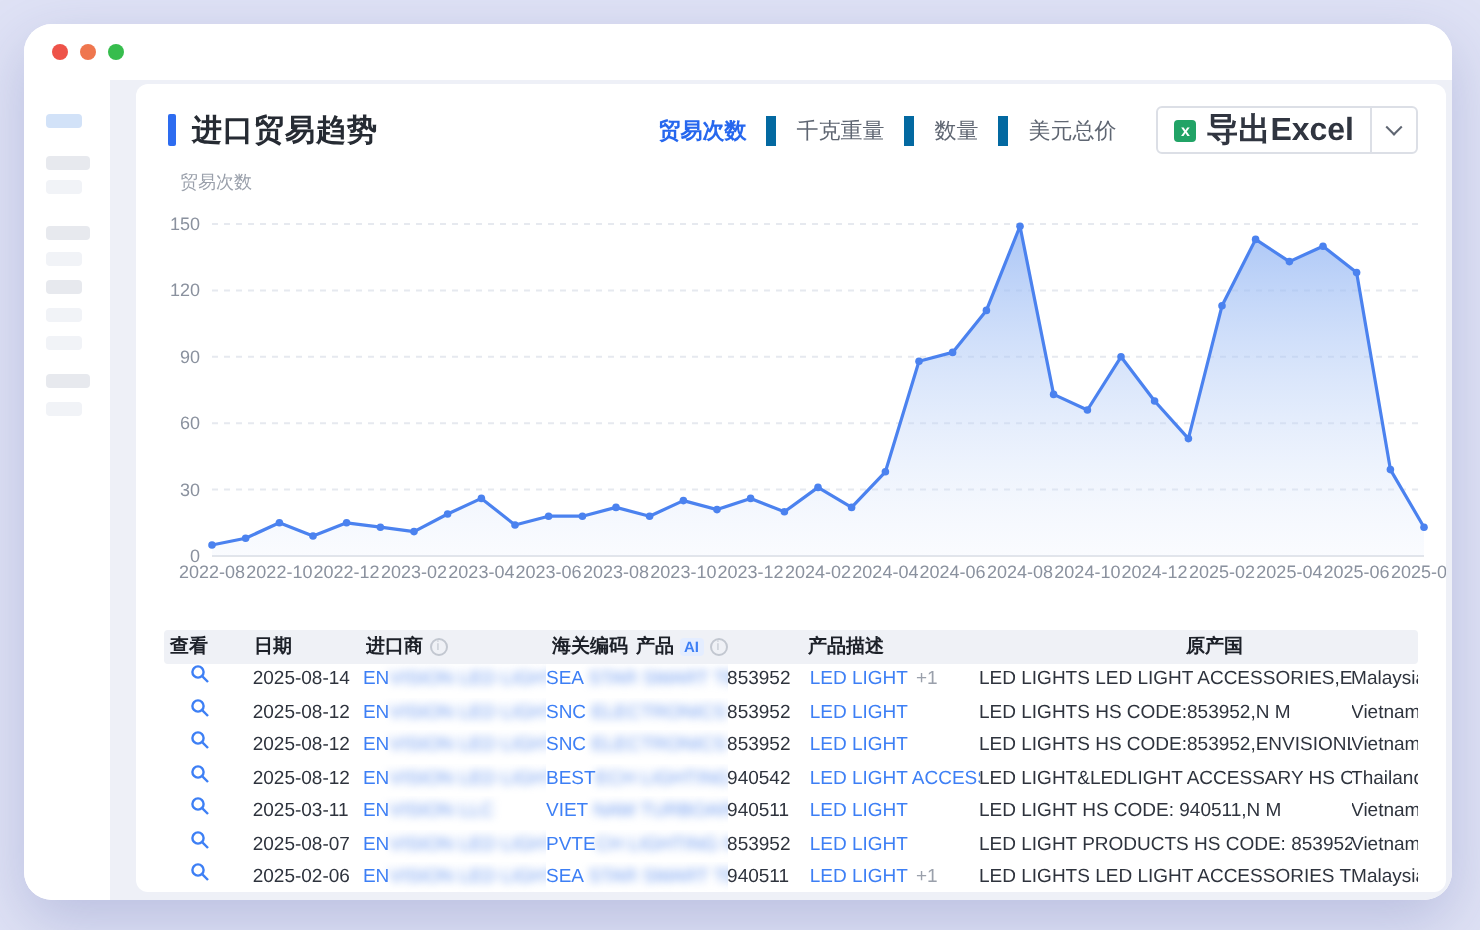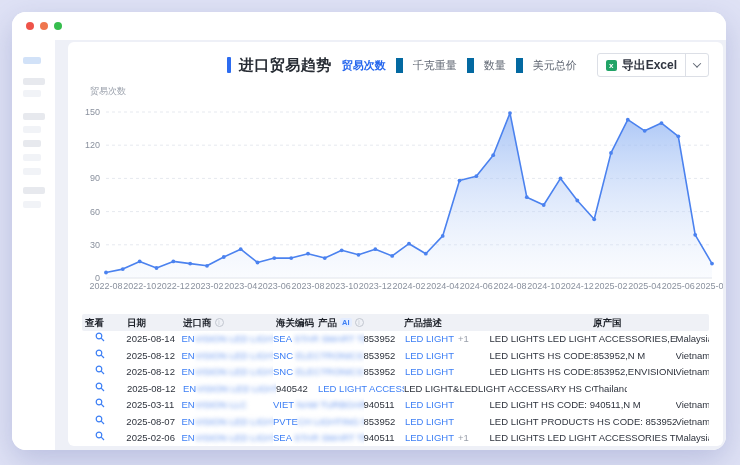--- a/index.html
+++ b/index.html
@@ -21,33 +21,33 @@
   .content-row { flex:1; display:flex; min-height:0; }
   .sidebar { width:43px; background:#fff; flex:0 0 auto; padding-top:17px; }
   .sbar { height:7px; border-radius:2px; margin-left:11px; }
   .sbar.blue  { background:#d2e2f8; width:18px; }
   .sbar.grey  { background:#e7e9ee; width:22px; }
   .sbar.grey2 { background:#e7e9ee; width:18px; }
   .sbar.light { background:#f1f3f7; width:18px; }
   .main { flex:1; background:#eef0f7; padding:2px 3px 4px 13px; min-width:0; }
   .card { background:#fff; border-radius:6px; height:100%; overflow:hidden; }
 
-  .card-header { display:flex; align-items:center; justify-content:flex-end; padding:11px 14px 2px 16px; }
+  .card-header { display:flex; align-items:center; justify-content:space-between; padding:11px 14px 2px 16px; }
   .title-wrap { display:flex; align-items:center; }
   .title-bar-accent { width:4px; height:16px; border-radius:1px; margin-right:8px; }
   .card-title { font-size:15px; font-weight:bold; color:#262b33; letter-spacing:0.5px; }
   .header-right { display:flex; align-items:center; }
   .tabs { display:flex; align-items:center; }
   .tab { font-size:11px; color:#5f6672; padding:0 10px; cursor:pointer; white-space:nowrap; }
-  .tab + .tab { border-left:7px solid #0369a1; }
+  .tab + .tab { border-left:5px solid #0369a1; }
   .tab.active { color:#2667ee; font-weight:bold; }
   .export-btn { display:flex; align-items:center; border:1px solid #dcdfe6; border-radius:3px; background:#fff; margin-left:10px; height:24px; }
   .export-main { display:flex; align-items:center; padding:0 8px; }
   .xls-icon { width:11px; height:11px; border-radius:2px; background:#21a366; color:#fff; font-size:8px; line-height:11px; text-align:center; font-weight:bold; margin-right:5px; }
-  .export-label { font-size:12px; color:#303540; font-weight:bold; white-space:nowrap; }
+  .export-label { font-size:16px; color:#303540; font-weight:bold; white-space:nowrap; }
   .export-divider { width:1px; height:24px; background:#dcdfe6; }
   .chevron-box { width:22px; height:24px; display:flex; align-items:center; justify-content:center; }
   .chev { width:6px; height:6px; border-right:1.4px solid #5f6672; border-bottom:1.4px solid #5f6672; transform:rotate(45deg) translate(-1px,-1px); }
 
   .chart-label { font-size:9px; color:#9aa0ab; margin:6px 0 0 22px; }
   .chart-wrap { margin:9px 0 0 14px; }
 
   .table { margin:17px 14px 0 14px; width:627px; font-size:9.5px; }
   .tr { display:flex; height:16.5px; line-height:16.5px; align-items:flex-start; }
   .thead { display:flex; height:17px; line-height:17px; background:#eff1f6; border-radius:2px; }
@@ -266,20 +266,21 @@
               </div>
               <div class="tr">
                 <div class="td c0"><span class="mag-wrap">
                     <svg width="10" height="10" viewBox="0 0 10 10">
                       <circle cx="4" cy="4" r="2.8" stroke="#3d7ff5" fill="none" stroke-width="1.2"></circle>
                       <line x1="6.2" y1="6.2" x2="9" y2="9" stroke="#3d7ff5" stroke-width="1.2"></line>
                     </svg>
                   </span></div>
                 <div class="td c1">2025-08-12</div>
                 <div class="td c2"><span class="link">EN</span><span class="blurtxt">VISION LED LIGHTI</span></div>
+                <div class="td c3"><span class="link">BEST</span><span class="blurtxt">ECH LIGHTING </span></div>
                 <div class="td c4">940542</div>
                 <div class="td c5"><span class="link">LED LIGHT ACCESSORY</span></div>
                 <div class="td c6">LED LIGHT&amp;LEDLIGHT ACCESSARY HS CODE: 940542&amp;940</div>
                 <div class="td c7">Thailand</div>
               </div>
               <div class="tr">
                 <div class="td c0"><span class="mag-wrap">
                     <svg width="10" height="10" viewBox="0 0 10 10">
                       <circle cx="4" cy="4" r="2.8" stroke="#3d7ff5" fill="none" stroke-width="1.2"></circle>
                       <line x1="6.2" y1="6.2" x2="9" y2="9" stroke="#3d7ff5" stroke-width="1.2"></line>

